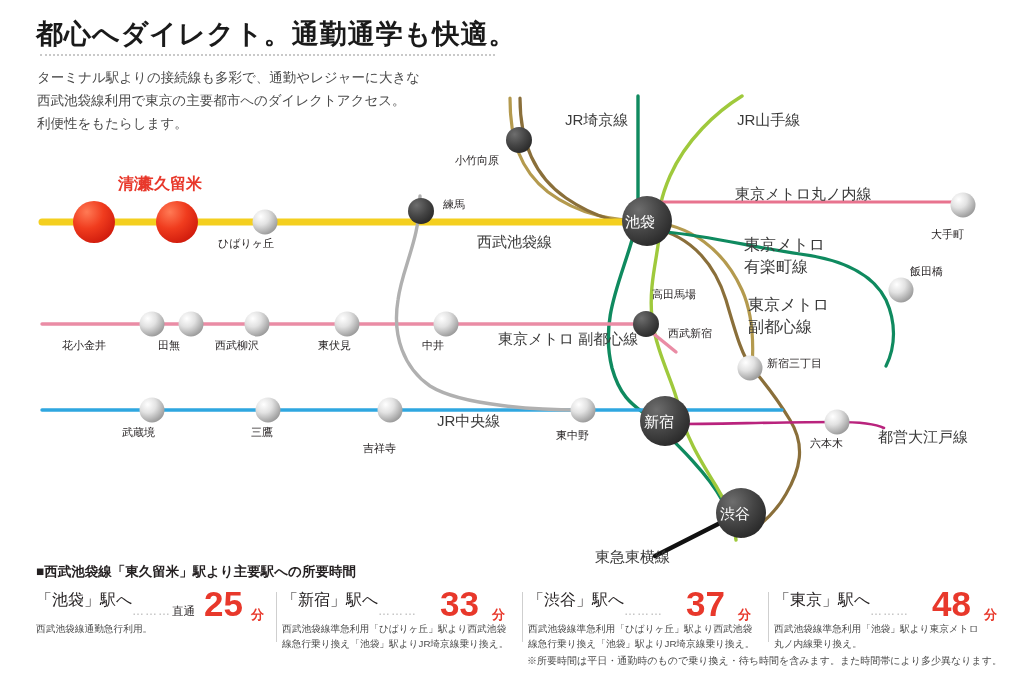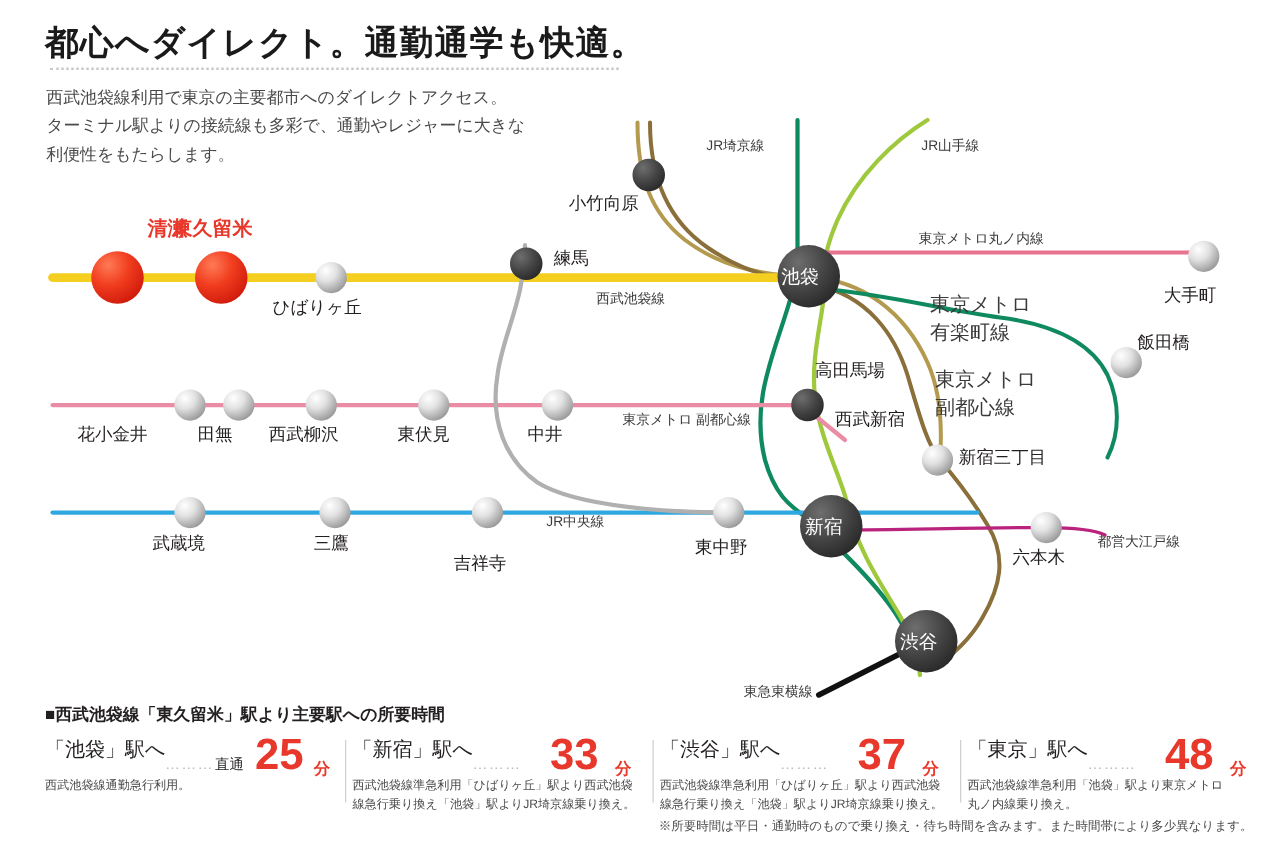--- a/index.html
+++ b/index.html
@@ -30,25 +30,25 @@
   }
 
   
   #map { position:absolute; left:0; top:0; width:1024px; height:580px; }
 
   
   .lbl {
     position:absolute; font-size:15px; color:#231f20; white-space:nowrap;
     line-height:1;
   }
-  .lbl.big { font-size:14px; }
+  .lbl.big { font-size:11px; }
   .lbl.red { color:#e8382b; font-weight:bold; font-size:16px; }
   .lbl.white { color:#ffffff; font-size:15px; font-weight:normal; }
   .lbl.line {
-    font-size:11px; color:#3a3a3a;
+    font-size:15px; color:#3a3a3a;
   }
   .lbl.line2 { font-size:16px; color:#3a3a3a; line-height:1.35; }
 
   
   .bottom-title {
     position:absolute; left:36px; top:563px;
     font-size:13.5px; font-weight:bold; color:#231f20;
   }
   .time-row { position:absolute; left:36px; top:590px; width:965px; height:58px; }
   .tcell {
@@ -82,22 +82,22 @@
   }
 </style>
 </head>
 <body>
 
 <div id="stage">
 
   <div class="headline">都心へダイレクト。通勤通学も快適。</div>
   <div class="headline-rule"></div>
   <div class="lead">
+    <div>ターミナル駅よりの接続線も多彩で、通勤やレジャーに大きな</div>
     <div>西武池袋線利用で東京の主要都市へのダイレクトアクセス。</div>
-    <div>ターミナル駅よりの接続線も多彩で、通勤やレジャーに大きな</div>
     <div>利便性をもたらします。</div>
   </div>
 
   <svg id="map" viewBox="0 0 1024 580">
     <defs>
       <radialGradient id="gDot" cx="33%" cy="28%" r="75%">
         <stop offset="0%" stop-color="#ffffff"></stop>
         <stop offset="45%" stop-color="#e2e2e2"></stop>
         <stop offset="100%" stop-color="#9b9b9b"></stop>
       </radialGradient>

